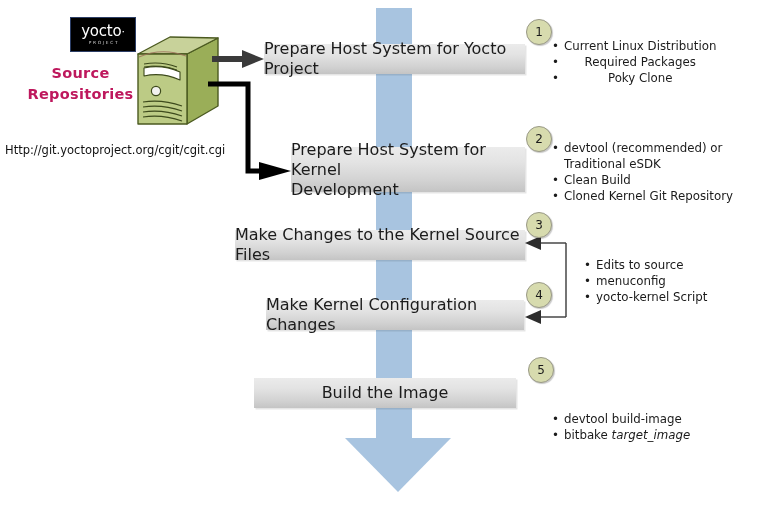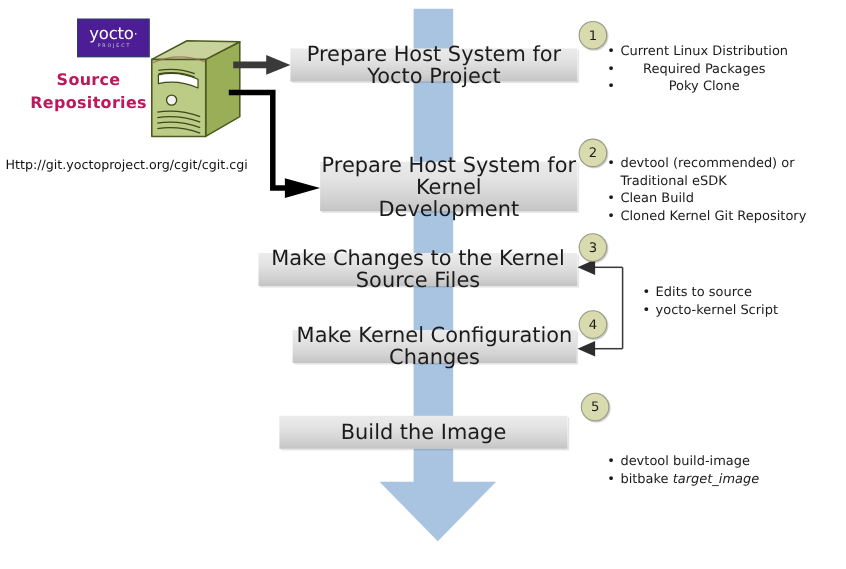--- a/index.html
+++ b/index.html
@@ -42,21 +42,21 @@
     border-top: 54px solid #a8c4e0;
   }
 
   
   .logo {
     position: absolute;
     left: 70px;
     top: 17px;
     width: 66px;
     height: 35px;
-    background: #4c1d95;
+    background: #000000;
     border: 1px solid #2c3e66;
     box-sizing: border-box;
     display: flex;
     flex-direction: column;
     align-items: center;
     justify-content: center;
   }
   .logo-main {
     color: #ffffff;
     font-size: 15px;
@@ -110,22 +110,22 @@
   }
 
   
   .pbox {
     position: absolute;
     box-sizing: border-box;
     background: linear-gradient(to bottom, #ebebeb 0%, #e3e3e3 35%, #d2d2d2 75%, #c4c4c4 100%);
     display: flex;
     align-items: center;
     justify-content: center;
-    text-align: center;
-    font-size: 19px;
+    text-align: left;
+    font-size: 16px;
     line-height: 20px;
     color: #1b1b1b;
     box-shadow: 1.5px 1.5px 0 rgba(0,0,0,0.10);
   }
 
   #box1 { left: 264px; top: 44px;  width: 261px; height: 30px; }
   #box2 { left: 291px; top: 147px; width: 234px; height: 45px; }
   #box3 { left: 235px; top: 230px; width: 290px; height: 30px; }
   #box4 { left: 266px; top: 300px; width: 258px; height: 30px; }
   #box5 { left: 254px; top: 378px; width: 262px; height: 30px; }
@@ -303,20 +303,21 @@
 
   <ul class="bullets" id="bul2">
     <li>devtool (recommended) or</li>
     <li class="cont">Traditional eSDK</li>
     <li>Clean Build</li>
     <li>Cloned Kernel Git Repository</li>
   </ul>
 
   <ul class="bullets" id="bul3">
     <li>Edits to source</li>
+    <li>menuconfig</li>
     <li>yocto-kernel Script</li>
   </ul>
 
   <ul class="bullets" id="bul5">
     <li>devtool build-image</li>
     <li><span>bitbake </span><span class="ital">target_image</span></li>
   </ul>
 
 </div>
 

